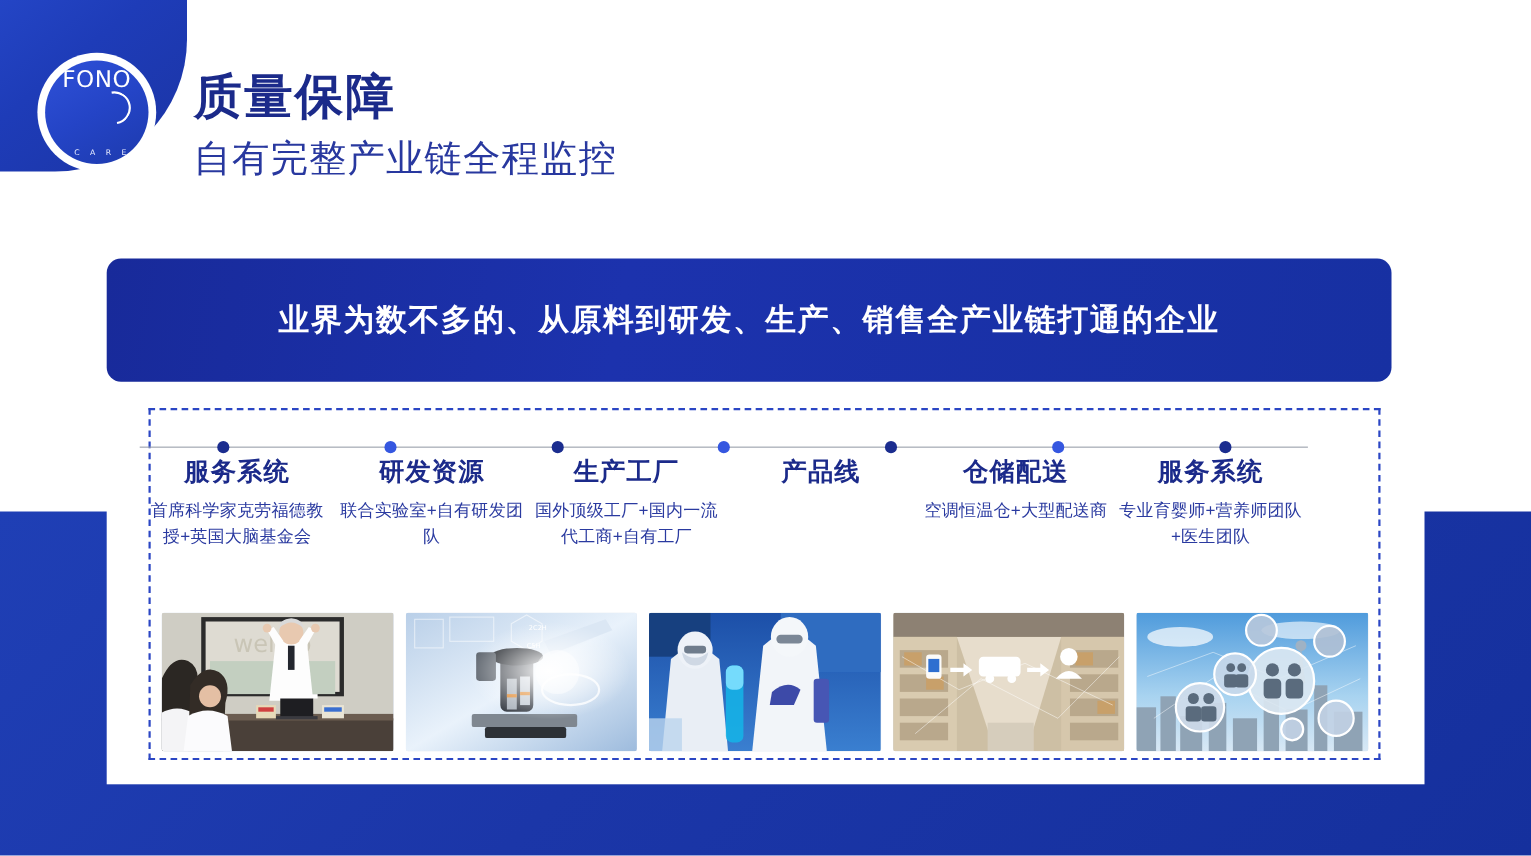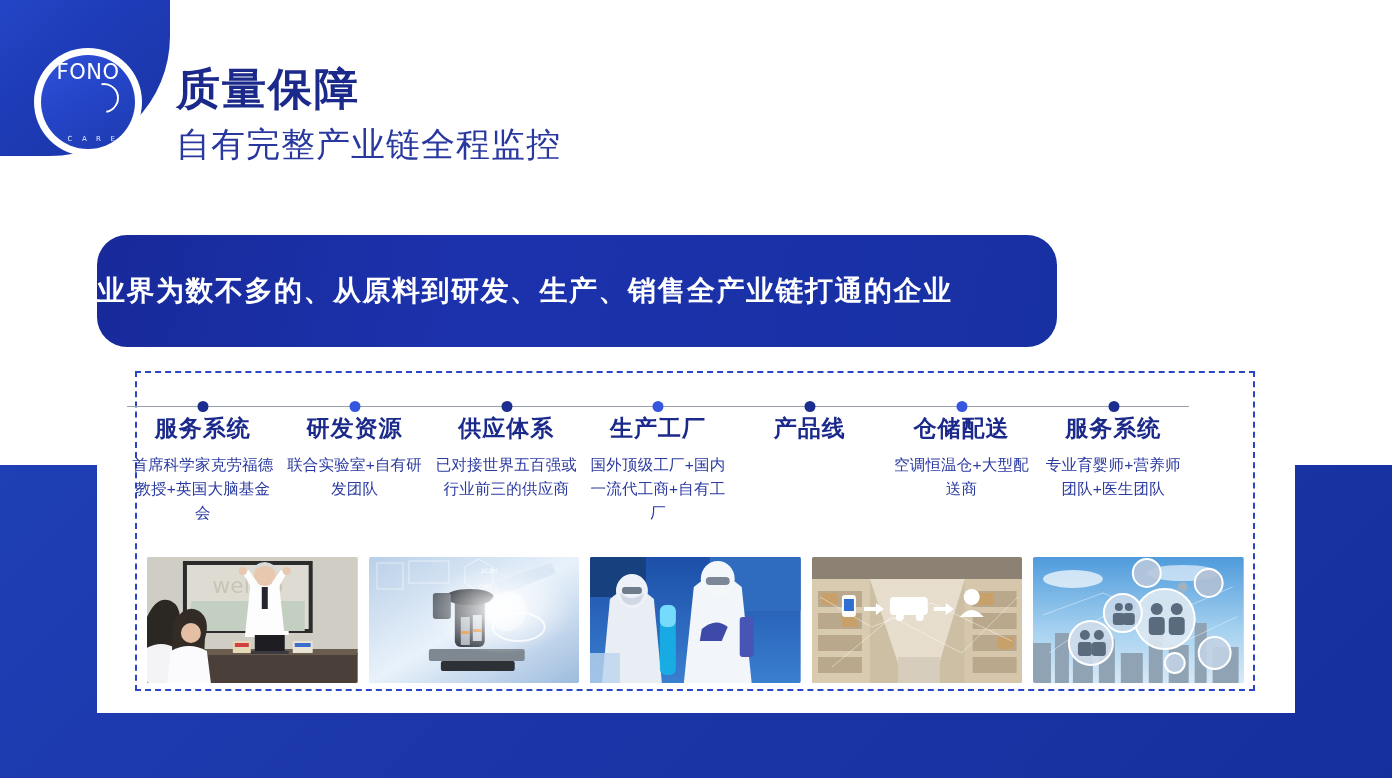--- a/index.html
+++ b/index.html
@@ -142,27 +142,27 @@
     top: 213px;
     width: 1198px;
     height: 500px;
     background: #ffffff;
   }
 
   .banner {
     position: absolute;
     left: 0;
     top: 22px;
-    width: 960px;
+    width: 1168px;
     height: 112px;
-    border-radius: 30px;
+    border-radius: 13px;
     background: linear-gradient(100deg, #182a9a 0%, #1c32ad 40%, #1730a2 100%);
     display: flex;
     align-items: center;
-    justify-content: flex-start;
+    justify-content: center;
   }
   .banner-text {
     color: #ffffff;
     font-size: 28px;
     font-weight: 700;
     letter-spacing: 1.5px;
     text-align: center;
   }
 
   
@@ -296,24 +296,20 @@
   </div>
 
   <div class="cols" id="cols">
       <div class="col">
         <div class="col-title">服务系统</div>
         <div class="col-desc">首席科学家克劳福德教授+英国大脑基金会</div>
       </div>
       <div class="col">
         <div class="col-title">研发资源</div>
         <div class="col-desc">联合实验室+自有研发团队</div>
-      </div>
-      <div class="col">
-        <div class="col-title">供应体系</div>
-        <div class="col-desc">已对接世界五百强或行业前三的供应商</div>
       </div>
       <div class="col">
         <div class="col-title">生产工厂</div>
         <div class="col-desc">国外顶级工厂+国内一流代工商+自有工厂</div>
       </div>
       <div class="col">
         <div class="col-title">产品线</div>
       </div>
       <div class="col">
         <div class="col-title">仓储配送</div>

